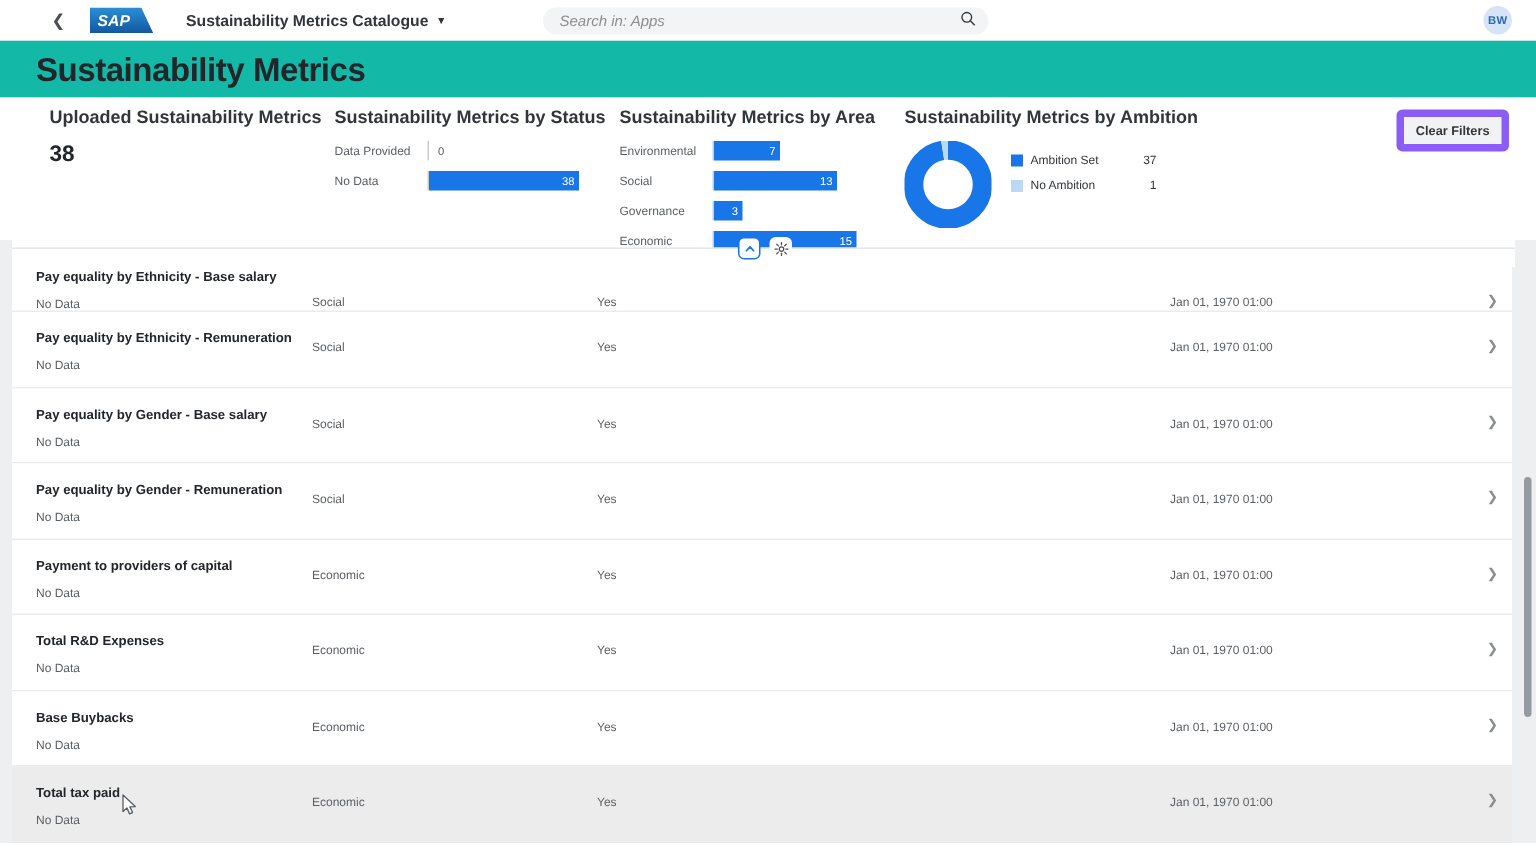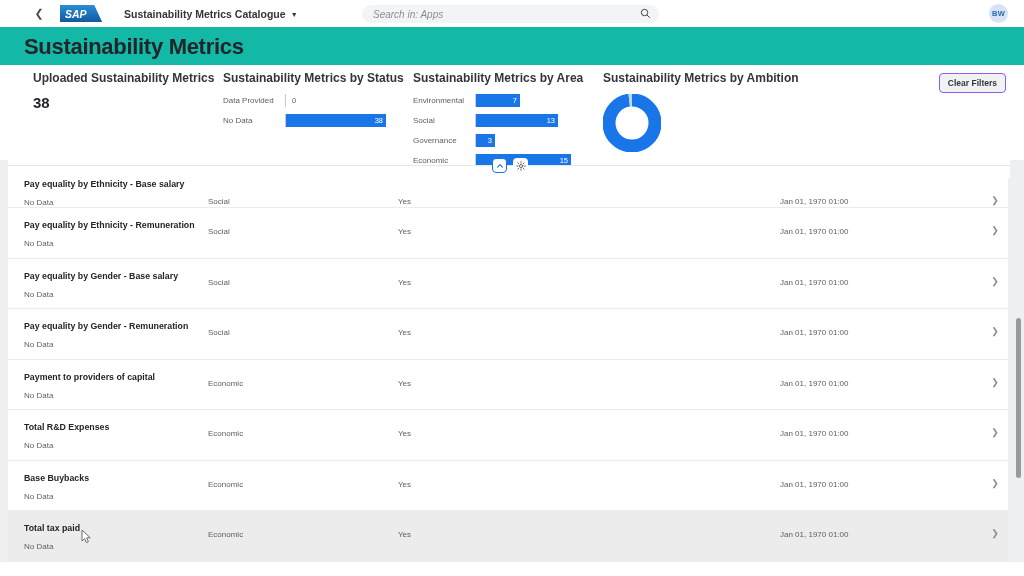--- a/index.html
+++ b/index.html
@@ -210,21 +210,21 @@
   .legend-value { width: 22px; text-align: right; color: #32363a; }
 
   .clear-filters {
     position: absolute;
     right: 18px;
     top: 8px;
     font-size: 8.5px;
     font-weight: bold;
     color: #32363a;
     background: #f1f2f3;
-    border: 1px solid #8b5cf6;
+    border: 5px solid #8b5cf6;
     border-radius: 4px;
     padding: 4px 8px;
     cursor: pointer;
     white-space: nowrap;
     font-family: "Liberation Sans", sans-serif;
   }
 
   
   .toolbar-divider {
     position: relative;
@@ -485,20 +485,32 @@
         </div>
     </div>
 
     <div class="kpi-card c4">
       <div class="kpi-title">Sustainability Metrics by Ambition</div>
       <div class="donut-wrap">
         <div class="donut" id="donut-svg"><svg width="58" height="58" viewBox="0 0 58 58">
               <circle cx="29" cy="29" r="23" fill="none" stroke="#1876e8" stroke-width="13" stroke-dasharray="140.71028148446916 3.8029805806613126" stroke-dashoffset="0" transform="rotate(-90 29 29)"></circle>
               <circle cx="29" cy="29" r="23" fill="none" stroke="#bcd8f7" stroke-width="13" stroke-dasharray="3.802980580661328 140.71028148446914" stroke-dashoffset="-140.71028148446916" transform="rotate(-90 29 29)"></circle>
             </svg></div>
+        <div class="legend" id="donut-legend">
+            <div class="legend-row">
+              <span class="legend-swatch" style="background: rgb(24, 118, 232);"></span>
+              <span class="legend-name">Ambition Set</span>
+              <span class="legend-value">37</span>
+            </div>
+            <div class="legend-row">
+              <span class="legend-swatch" style="background: rgb(188, 216, 247);"></span>
+              <span class="legend-name">No Ambition</span>
+              <span class="legend-value">1</span>
+            </div>
+          </div>
       </div>
     </div>
 
     <button class="clear-filters">Clear Filters</button>
   </div>
 
   <div class="toolbar-divider">
     <div class="toolbar-btns">
       <div class="tb-btn active">
         <svg width="8" height="8" viewBox="0 0 10 10">

